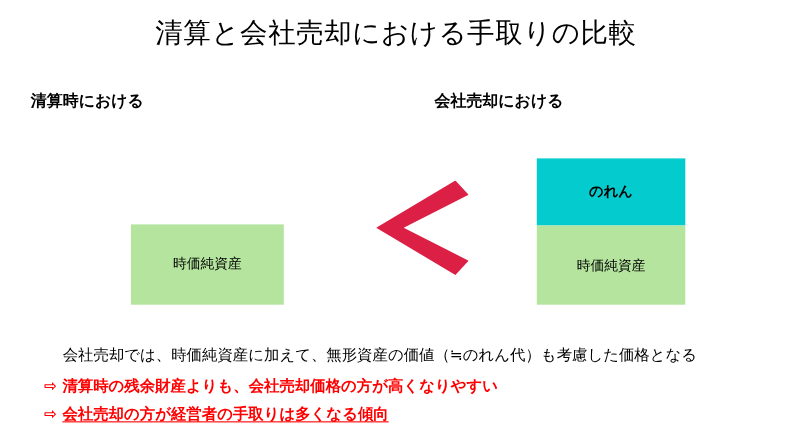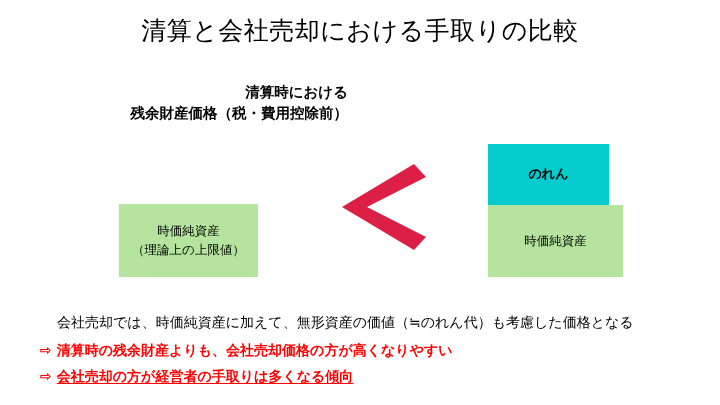--- a/index.html
+++ b/index.html
@@ -34,21 +34,21 @@
     color: #000000;
     white-space: nowrap;
   }
 
   
   .col-header {
     position: absolute;
     font-size: 14.5px;
     font-weight: 700;
     line-height: 1.45;
-    text-align: right;
+    text-align: left;
     color: #000000;
     white-space: nowrap;
   }
   .col-header .hl {
     display: block;
   }
   #header-left {
     left: 28px;
     top: 82px;
     width: 320px;
@@ -75,21 +75,21 @@
     left: 119px;
     top: 204px;
     width: 139px;
     height: 73px;
     background: #b4e49d;
     font-size: 12.5px;
   }
   #bar-right-goodwill {
     left: 488px;
     top: 144px;
-    width: 121px;
+    width: 135px;
     height: 61px;
     background: #04cbce;
     font-weight: 700;
     font-size: 13px;
   }
   #bar-right-net {
     left: 488px;
     top: 205px;
     width: 135px;
     height: 72px;
@@ -146,30 +146,29 @@
 </style>
 </head>
 <body>
 
 <div id="slide">
 
   <div class="slide-title">清算と会社売却における手取りの比較</div>
 
   <div class="col-header" id="header-left">
     <span class="hl">清算時における</span>
-    <span class="hl">残余財産価格（税・費用控除前）</span>
   </div>
 
   <div class="col-header" id="header-right">
+    <span class="hl">会社売却における</span>
   </div>
 
   <div class="bar" id="bar-left-net">
     <span class="bar-label">
       <span class="tl">時価純資産</span>
-      <span class="tl">（理論上の上限値）</span>
     </span>
   </div>
 
   <div class="bar" id="bar-right-goodwill">
     <span class="bar-label">のれん</span>
   </div>
 
   <div class="bar" id="bar-right-net">
     <span class="bar-label">時価純資産</span>
   </div>

